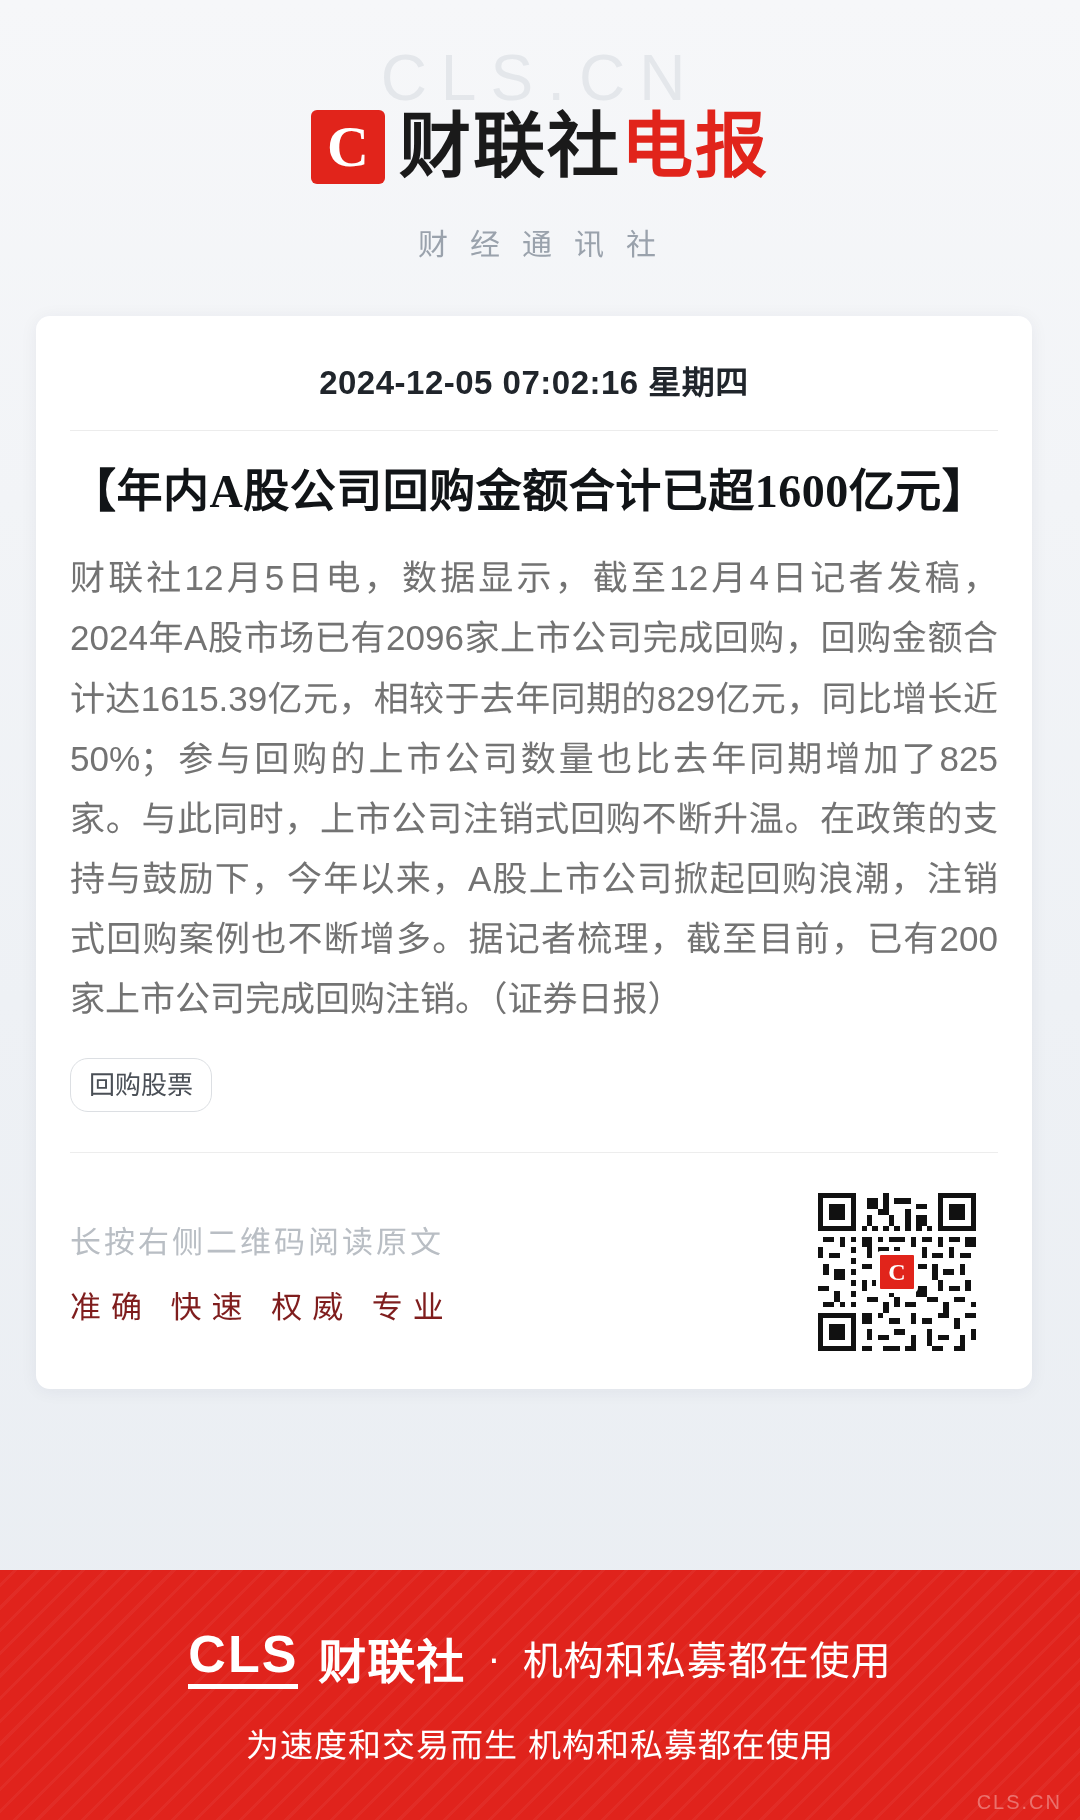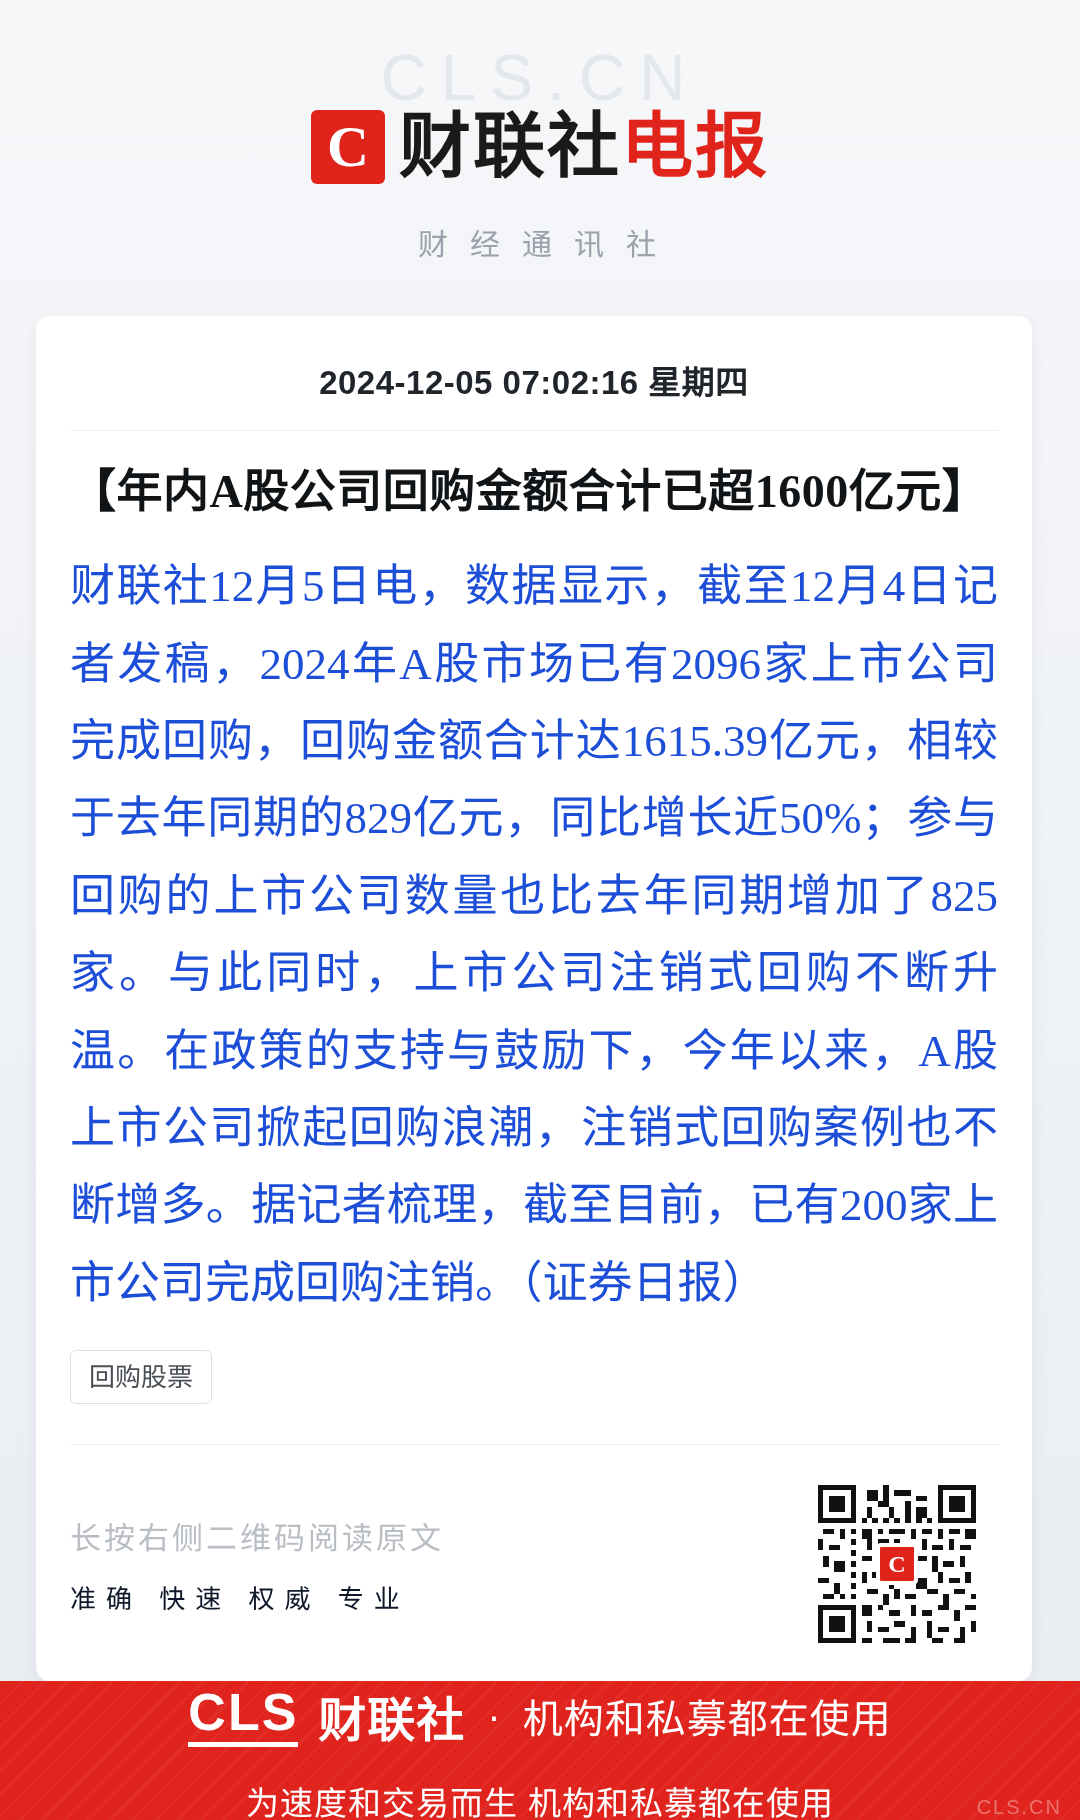--- a/index.html
+++ b/index.html
@@ -104,34 +104,34 @@
     margin-top: 30px;
     font-size: 46px;
     line-height: 1.33;
     font-weight: 700;
     color: #111417;
     font-family: "Liberation Serif", "DejaVu Serif", serif;
     letter-spacing: 0.5px;
   }
   .body-text {
     margin-top: 26px;
-    font-size: 45px;
+    font-size: 35px;
     line-height: 1.72;
-    color: #1d4ed8;
+    color: #737373;
     text-align: justify;
-    font-family: Liberation Serif, serif;
+    font-family: Liberation Sans, sans-serif;
   }
   .tags {
     margin-top: 28px;
     display: flex;
     gap: 16px;
   }
   .tag {
     border: 1px solid #dcdfe3;
-    border-radius: 6px;
+    border-radius: 18px;
     padding: 13px 18px;
     font-size: 26px;
     color: #4a4f56;
     background: #ffffff;
     line-height: 1;
   }
   .divider {
     margin-top: 40px;
     border-top: 1px solid #ededed;
   }
@@ -147,22 +147,22 @@
     display: flex;
     flex-direction: column;
     gap: 20px;
   }
   .qr-hint-1 {
     font-size: 31px;
     color: #b9bec4;
     letter-spacing: 3px;
   }
   .qr-hint-2 {
-    font-size: 26px;
-    color: #0f172a;
+    font-size: 31px;
+    color: #7f1d1d;
     letter-spacing: 10px;
   }
   .qr-code {
     width: 158px;
     height: 158px;
     position: relative;
     background: #ffffff;
     margin-right: 22px;
   }
   .qr-code svg { display: block; }

